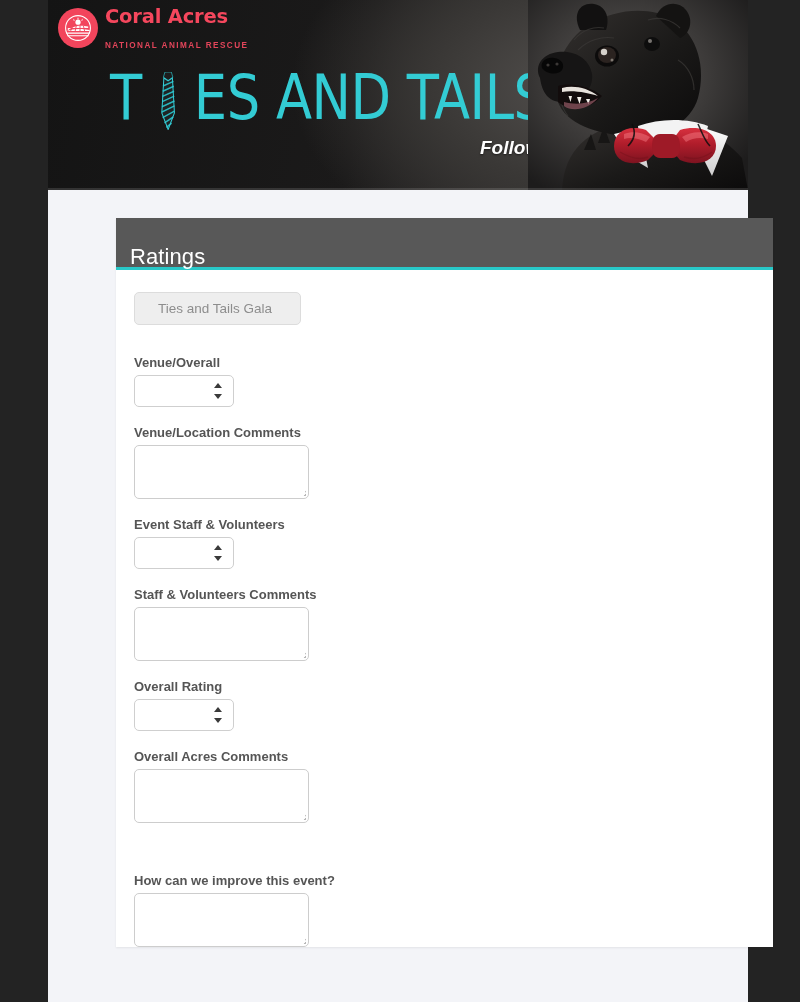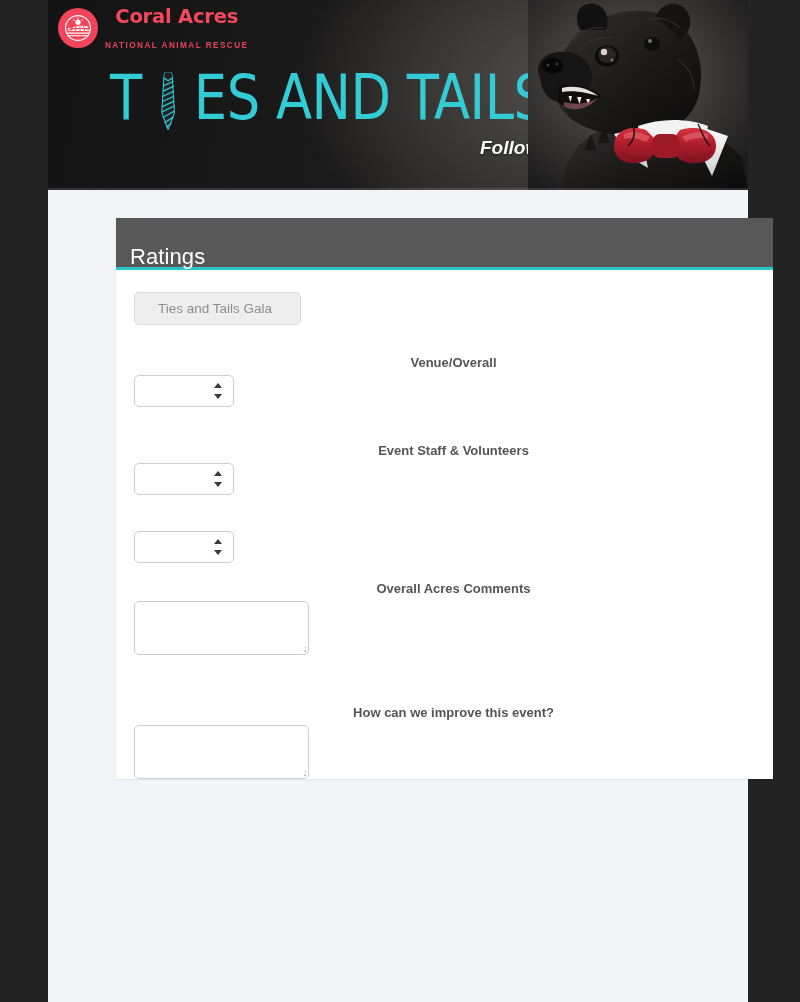--- a/index.html
+++ b/index.html
@@ -15,21 +15,20 @@
     font-family: "Liberation Sans", sans-serif;
     -webkit-font-smoothing: antialiased;
   }
 
   
   #page {
     position: relative;
     width: 800px;
     height: 1002px;
     background: #232323;
-    text-align: center;
   }
   #content-column {
     position: absolute;
     left: 48px;
     top: 0;
     width: 700px;
     height: 1002px;
     background: #f3f4f8;
   }
 
@@ -460,39 +459,60 @@
           <div class="select-box">
             <span class="select-arrows">
               <i class="arrow-up"></i>
                 <i class="arrow-down"></i>
             </span>
           </div>
         </div>
 
         <div class="gap-18"></div>
 
+        <div class="form-field">
+          <label class="field-label">Venue/Location Comments</label>
+          <div class="textarea-box">
+            <span class="resize-grip">
+                <i></i>
+                <i></i>
+                <i></i>
+              </span>
+          </div>
+        </div>
 
         <div class="gap-18"></div>
 
         <div class="form-field">
           <label class="field-label">Event Staff &amp; Volunteers</label>
           <div class="select-box">
             <span class="select-arrows">
               <i class="arrow-up"></i>
                 <i class="arrow-down"></i>
             </span>
           </div>
         </div>
 
         <div class="gap-18"></div>
 
+        <div class="form-field">
+          <label class="field-label">Staff &amp; Volunteers Comments</label>
+          <div class="textarea-box">
+            <span class="resize-grip">
+                <i></i>
+                <i></i>
+                <i></i>
+              </span>
+          </div>
+        </div>
 
         <div class="gap-18"></div>
 
         <div class="form-field">
+          <label class="field-label">Overall Rating</label>
           <div class="select-box">
             <span class="select-arrows">
               <i class="arrow-up"></i>
                 <i class="arrow-down"></i>
             </span>
           </div>
         </div>
 
         <div class="gap-18"></div>
 

